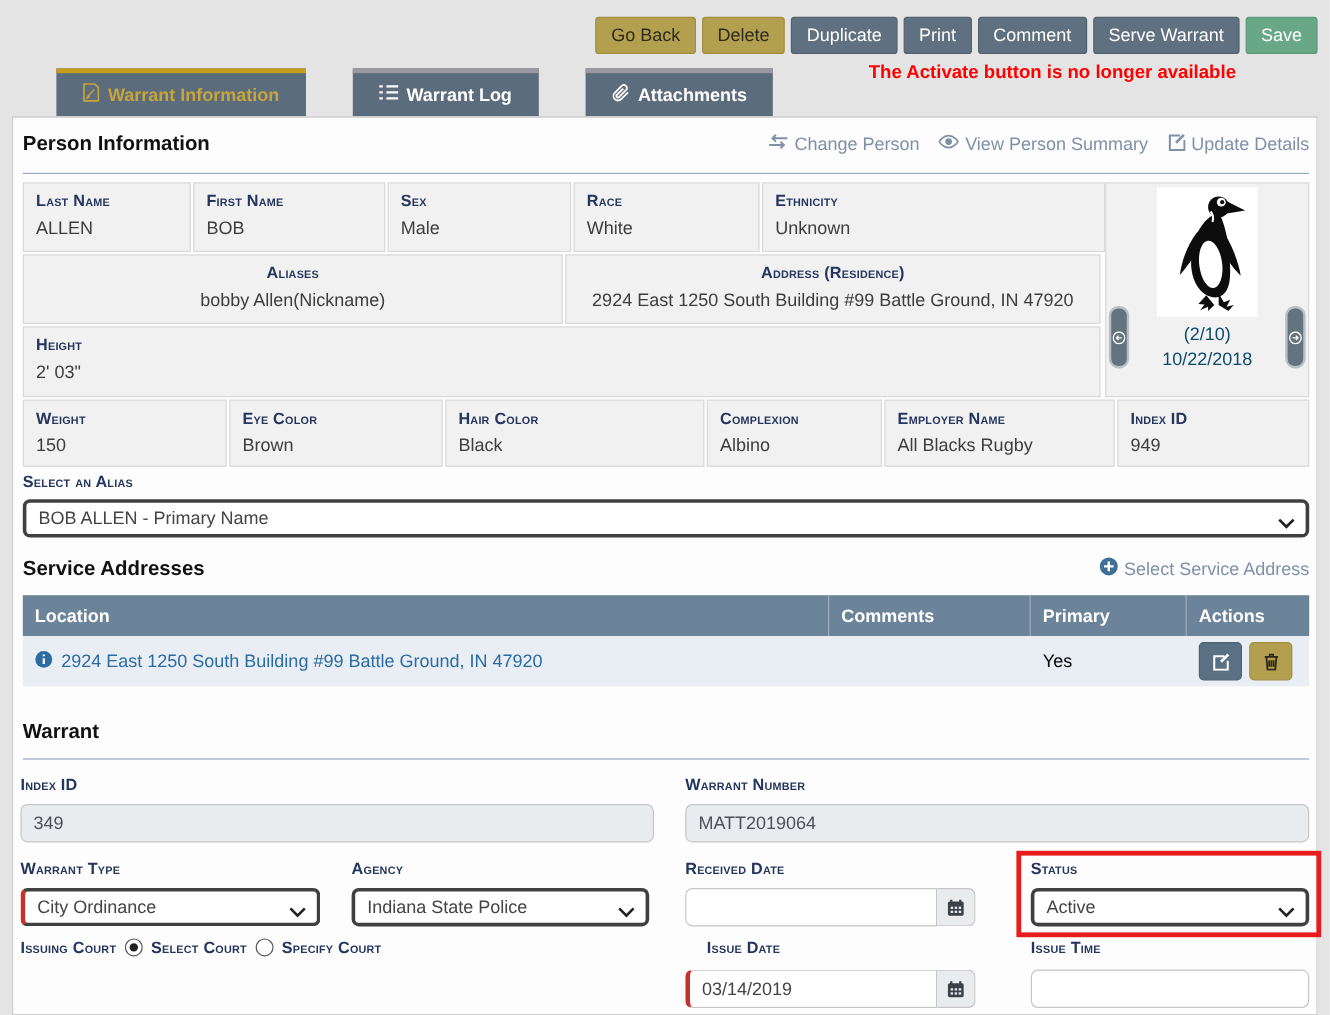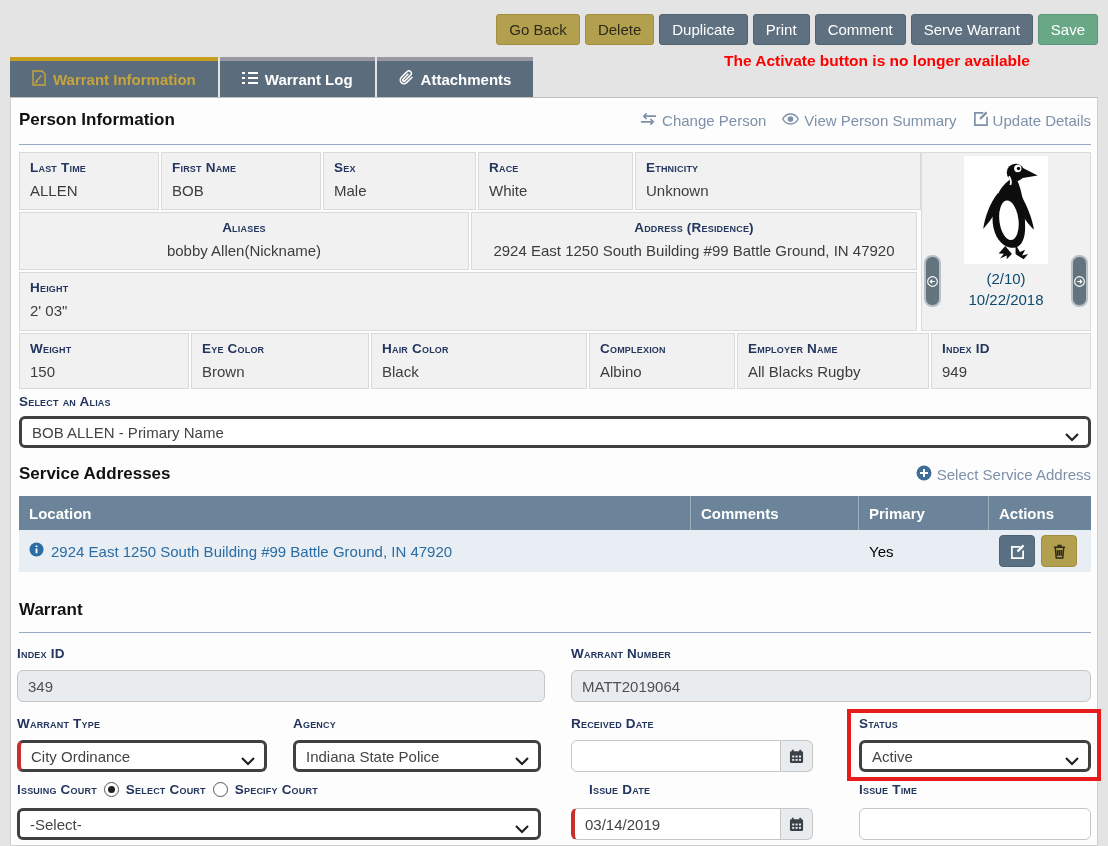--- a/index.html
+++ b/index.html
@@ -10,21 +10,21 @@
   .toolbar { position:absolute; top:14px; right:10px; display:flex; gap:5px; }
   .btn { height:31px; padding:0 12px; border-radius:3px; font-size:15px; display:flex; align-items:center; cursor:pointer; white-space:nowrap; }
   .btn-gold  { background:#b3a04e; border:1px solid #a18e3f; color:#2d2a1c; }
   .btn-slate { background:#5f7180; border:1px solid #52626f; color:#fff; }
   .btn-green { background:#68a886; border:1px solid #5b987a; color:#fff; }
   .notice { position:absolute; top:52px; right:78px; color:#ff0000; font-weight:bold; font-size:15.5px; }
 
   
   .tabs { position:absolute; top:57px; left:10px; display:flex; gap:2px; }
   .tab { height:40px; background:#5b6c7c; color:#fff; font-weight:bold; font-size:15px;
-         display:flex; align-items:center; gap:7px; padding:0 22px; border-top:4px solid #9a99a2; cursor:pointer; }
+         display:flex; align-items:center; gap:7px; padding:0 22px; border-top:4px solid #9a99a2; cursor:pointer;margin-left:37px; }
   .tab.active { border-top:4px solid #c69e1d; color:#c8a43c; }
   .tab svg { flex:0 0 auto; }
 
   
   .panel { position:absolute; top:97px; left:10px; width:1088px; height:749px;
            background:#fdfdfd; border:1px solid #cfcfcf; border-top-color:#c0c0c0; }
 
   .sec-title { font-size:17px; font-weight:bold; color:#111; }
   .hr { position:absolute; left:8px; width:1072px; border-top:1px solid #9aa8c8; }
 
@@ -150,21 +150,21 @@
           </svg></span>
         <span>Update Details</span>
       </div>
     </div>
   </div>
   <div class="hr" style="top:46px;"></div>
 
   <div class="grid">
     <div class="grow" style="top:0; left:0; height:58px;">
       <div class="cell" style="width:140px;">
-        <span class="lbl">Last Time</span>
+        <span class="lbl">Last Name</span>
         <span class="val">ALLEN</span>
       </div>
       <div class="cell" style="width:160px;">
         <span class="lbl">First Name</span>
         <span class="val">BOB</span>
       </div>
       <div class="cell" style="width:153px;">
         <span class="lbl">Sex</span>
         <span class="val">Male</span>
       </div>
@@ -376,27 +376,20 @@
   <div class="abs radio-row" style="top:684px; left:6px;">
     <span class="lbl">Issuing Court</span>
     <span class="radio checked"></span>
     <span class="lbl">Select Court</span>
     <span class="radio"></span>
     <span class="lbl">Specify Court</span>
   </div>
   <div class="abs lbl" style="top:684px; left:560px;padding-left:18px;">Issue Date</div>
   <div class="abs lbl" style="top:684px; left:848px;">Issue Time</div>
 
-  <div class="abs sel" style="top:710px; left:6px; width:524px;">
-    <span>-Select-</span>
-    <span class="chev">
-      <svg width="14" height="9" viewBox="0 0 14 9" fill="none" stroke="#222" stroke-width="2.2">
-          <path d="M1 1l6 6 6-6"></path>
-        </svg></span>
-  </div>
   <div class="abs date-grp" style="top:710px; left:560px; width:242px;border-radius:16px;">
     <input class="inpt req" value="03/14/2019" style="">
     <div class="date-addon">
       <svg width="15" height="15" viewBox="0 0 16 16">
         <rect x="1" y="2.5" width="14" height="12.5" rx="1.5" fill="#3a4148"></rect>
         <path d="M4 0.8v3M12 0.8v3" stroke="#3a4148" stroke-width="2"></path>
         <g fill="#e9ecef">
             <rect x="3.4" y="7" width="2.2" height="2"></rect>
             <rect x="7" y="7" width="2.2" height="2"></rect>
             <rect x="10.6" y="7" width="2.2" height="2"></rect>

